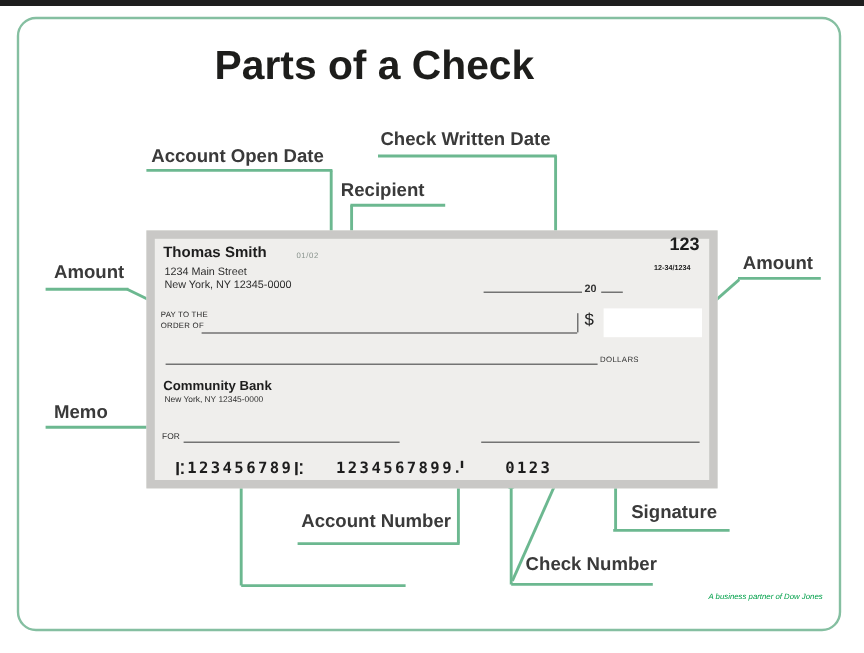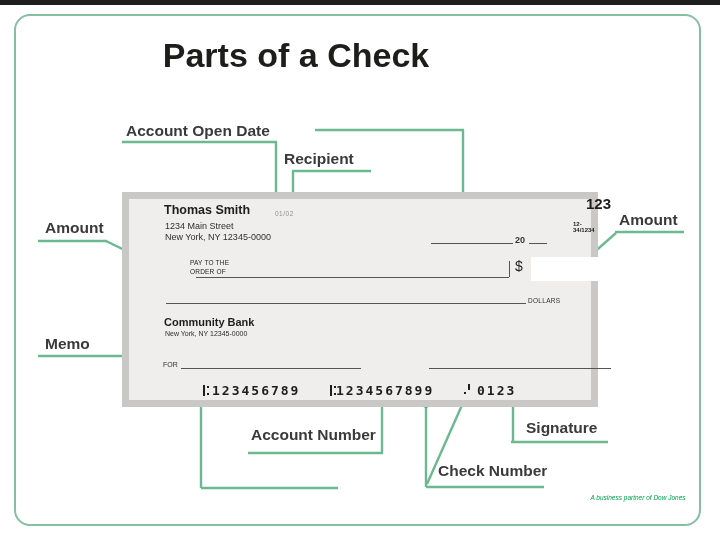--- a/index.html
+++ b/index.html
@@ -7,31 +7,31 @@
     position:relative; width:720px; height:544px; overflow:hidden;
     background:#ffffff; font-family:"Liberation Sans","DejaVu Sans",sans-serif;
   }
   .topbar { position:absolute; left:0; top:0; width:720px; height:5px; background:#1e1e1e; }
   .frame {
     position:absolute; left:14px; top:14px; width:687px; height:512px;
     border:2px solid #85bfa1; border-radius:16px; box-sizing:border-box;
   }
   .title {
     position:absolute; left:0; top:36px; width:592px; text-align:center;
-    font-size:34px; font-weight:bold; color:#1d1d1b; letter-spacing:0px;
+    font-size:34px; font-weight:bold; color:#1d1d1b; letter-spacing:0px;padding-left:16px;
   }
   
   .lbl { position:absolute; font-size:15.5px; font-weight:bold; color:#3a3a3a; white-space:nowrap; }
   .svg-overlay { position:absolute; left:0; top:0; width:720px; height:544px; }
   
   .check {
     position:absolute; left:122px; top:192px; width:476px; height:215px;
     border:7px solid #c9c8c6; background:#efeeec; box-sizing:border-box;
   }
-  .check * { position:absolute; color:#1d1d1d;margin-left:28px; }
+  .check * { position:absolute; color:#1d1d1d; }
   .payer-name { left:7px; top:4px; font-size:12.5px; font-weight:bold; }
   .payer-a1 { left:8px; top:22px; font-size:9px; color:#2e2e2e; }
   .payer-a2 { left:8px; top:33px; font-size:9px; color:#2e2e2e; }
   .open-date { left:118px; top:11px; font-size:6.5px; color:#8a948e; letter-spacing:.5px; }
   .chknum-top { left:429px; top:-4px; font-size:15px; font-weight:bold; }
   .fraction { left:416px; top:22px; font-size:6px; font-weight:bold; }
   .date-line { left:274px; top:44px; width:82px; height:0; border-top:1.2px solid #555; }
   .date-20 { left:358px; top:36px; font-size:9px; color:#333;font-weight:bold; }
   .date-line2 { left:372px; top:44px; width:18px; height:0; border-top:1.2px solid #555; }
   .payto { left:5px; top:59px; font-size:6.5px; line-height:9px; color:#2e2e2e; letter-spacing:.2px; }
@@ -156,20 +156,21 @@
           <i></i>
           <b></b>
         </span>
     </div>
     <div class="micr micr-3">
       <span style="position:static;">0123</span>
     </div>
   </div>
 
   <div class="lbl" style="left:126px; top:122px;">Account Open Date</div>
+  <div class="lbl" style="left:317px; top:108px;">Check Written Date</div>
   <div class="lbl" style="left:284px; top:150px;">Recipient</div>
   <div class="lbl" style="left:45px; top:219px;">Amount</div>
   <div class="lbl" style="left:619px; top:211px;">Amount</div>
   <div class="lbl" style="left:45px; top:335px;">Memo</div>
   <div class="lbl" style="left:526px; top:419px;">Signature</div>
   <div class="lbl" style="left:251px; top:426px;">Account Number</div>
   <div class="lbl" style="left:438px; top:462px;">Check Number</div>
 
   <div class="brand">
     <div class="brand-tag">A business partner of Dow Jones</div>

